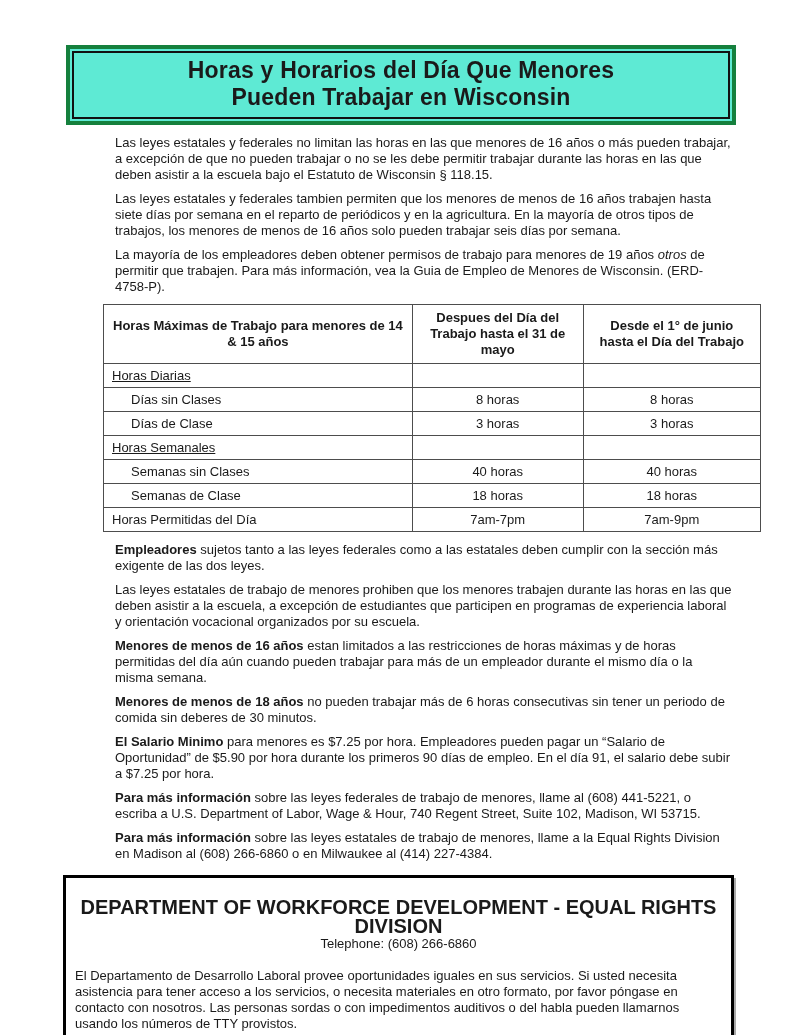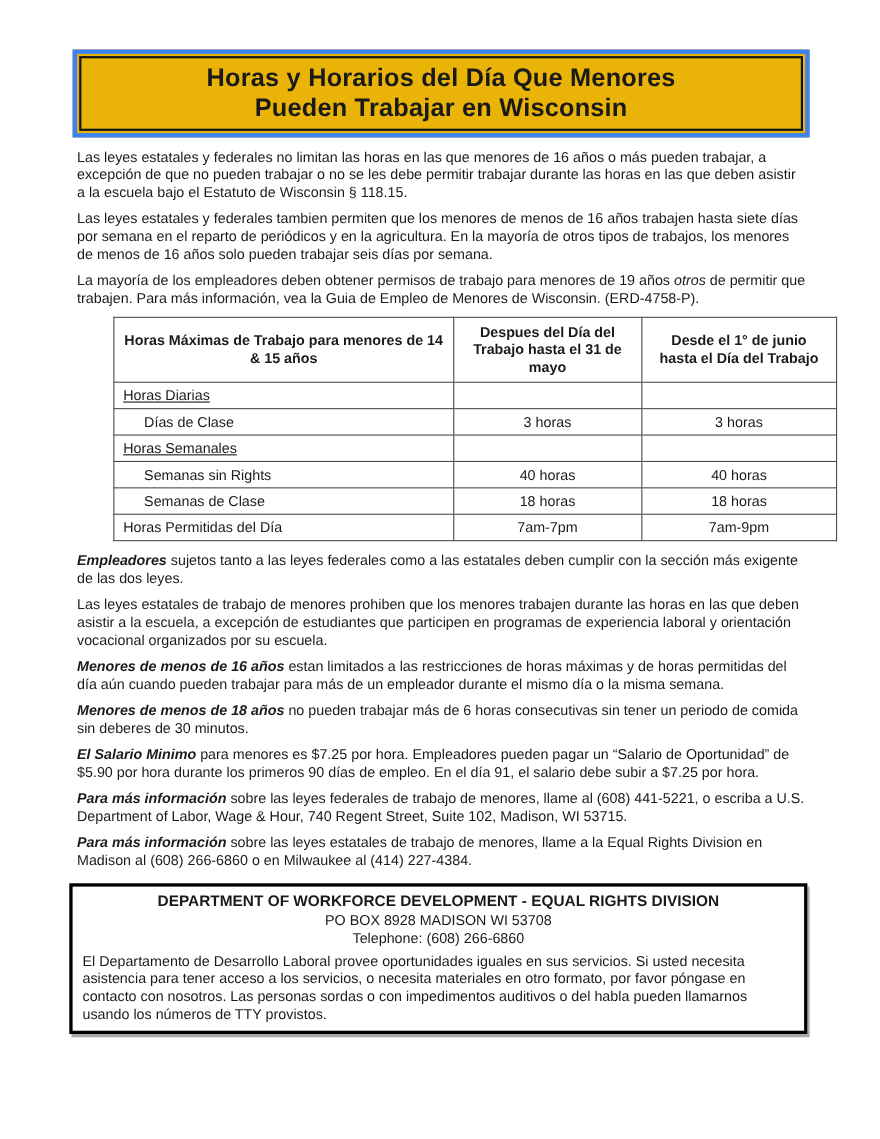--- a/index.html
+++ b/index.html
@@ -7,41 +7,42 @@
   body {
     width: 800px; height: 1035px;
     font-family: "Liberation Sans", sans-serif;
     color: #1a1a1a;
     overflow: hidden;
   }
   .page { width: 800px; height: 1035px; background: #fff; position: relative; }
 
   .title-box {
     margin: 45px 64px 0 66px;
-    border: 4px solid #3b82f6;
+    border: 4px solid #15803d;
     padding: 2px;
-    background: #eab308;
+    background: #5eead4;
   }
   .title-inner {
     border: 2px solid #111;
     padding: 4px 8px 6px;
     text-align: center;
   }
   .title-line {
     font-size: 23px; font-weight: bold; line-height: 27px;
     letter-spacing: 0.2px;
   }
 
   .content { margin: 0 67px 0 70px; }
   .para {
     font-size: 13px; line-height: 16px;
     margin-top: 8px;
     text-align: left;
+    margin-left: 45px;
   }
-  .para strong { font-weight: bold; font-style: italic; }
+  .para strong { font-weight: bold; }
   .para em { font-style: italic; }
 
   table.hours-table {
     border-collapse: collapse;
     margin: 9px 0 2px 33px;
     width: 658px;
     table-layout: fixed;
   }
   .hours-table th, .hours-table td {
     border: 1px solid #4d4d4d;
@@ -61,24 +62,24 @@
 
   .footer-box {
     margin: 13px 66px 0 63px;
     border: 3px solid #000;
     box-shadow: 2px 3px 0 #a9a9a9;
     padding: 4px 9px 7px;
     background: #fff;
   }
   .fb-heading {
     text-align: center; font-weight: bold;
-    font-size: 14px; line-height: 19px;
+    font-size: 20px; line-height: 19px; margin-top: 16px;
   }
   .fb-line { text-align: center; font-size: 13px; line-height: 16px; }
-  .fb-para { font-size: 13px; line-height: 16px; margin-top: 5px; text-align: left; }
+  .fb-para { font-size: 13px; line-height: 16px; margin-top: 16px; text-align: left; }
 </style>
 </head>
 <body>
 
 <div class="page">
 
   <div class="title-box">
     <div class="title-inner">
       <div class="title-line">Horas y Horarios del Día Que Menores</div>
       <div class="title-line">Pueden Trabajar en Wisconsin</div>
@@ -106,31 +107,36 @@
           <th>Desde el 1° de junio hasta el Día del Trabajo</th>
         </tr>
       </thead>
       <tbody>
         <tr class="row-section">
           <td class="cell-label"><span>Horas Diarias</span></td>
           <td class="cell-val"></td>
           <td class="cell-val"></td>
         </tr>
         <tr class="row-item">
+          <td class="cell-label"><span>Días sin Clases</span></td>
+          <td class="cell-val">8 horas</td>
+          <td class="cell-val">8 horas</td>
+        </tr>
+        <tr class="row-item">
           <td class="cell-label"><span>Días de Clase</span></td>
           <td class="cell-val">3 horas</td>
           <td class="cell-val">3 horas</td>
         </tr>
         <tr class="row-section">
           <td class="cell-label"><span>Horas Semanales</span></td>
           <td class="cell-val"></td>
           <td class="cell-val"></td>
         </tr>
         <tr class="row-item">
-          <td class="cell-label"><span>Semanas sin Rights</span></td>
+          <td class="cell-label"><span>Semanas sin Clases</span></td>
           <td class="cell-val">40 horas</td>
           <td class="cell-val">40 horas</td>
         </tr>
         <tr class="row-item">
           <td class="cell-label"><span>Semanas de Clase</span></td>
           <td class="cell-val">18 horas</td>
           <td class="cell-val">18 horas</td>
         </tr>
         <tr class="row-total">
           <td class="cell-label"><span>Horas Permitidas del Día</span></td>
@@ -152,18 +158,17 @@
     <p class="para"><strong>El Salario Minimo</strong><span> para menores es $7.25 por hora. Empleadores pueden pagar un “Salario de Oportunidad” de $5.90 por hora durante los primeros 90 días de empleo. En el día 91, el salario debe subir a $7.25 por hora.</span></p>
 
     <p class="para"><strong>Para más información</strong><span> sobre las leyes federales de trabajo de menores, llame al (608) 441-5221, o escriba a U.S. Department of Labor, Wage &amp; Hour, 740 Regent Street, Suite 102, Madison, WI  53715.</span></p>
 
     <p class="para"><strong>Para más información</strong><span> sobre las leyes estatales de trabajo de menores, llame a la Equal Rights Division en Madison al (608) 266-6860 o en Milwaukee al (414) 227-4384.</span></p>
 
   </div>
 
   <div class="footer-box">
     <div class="fb-heading">DEPARTMENT OF WORKFORCE DEVELOPMENT - EQUAL RIGHTS DIVISION</div>
-    <div class="fb-line">PO BOX 8928 MADISON WI  53708</div>
     <div class="fb-line">Telephone: (608) 266-6860</div>
     <p class="fb-para">El Departamento de Desarrollo Laboral provee oportunidades iguales en sus servicios. Si usted necesita asistencia para tener acceso a los servicios, o necesita materiales en otro formato, por favor póngase en contacto con nosotros. Las personas sordas o con impedimentos auditivos o del habla pueden llamarnos usando los números de TTY provistos.</p>
   </div>
 
 </div>
 
 </body></html>

